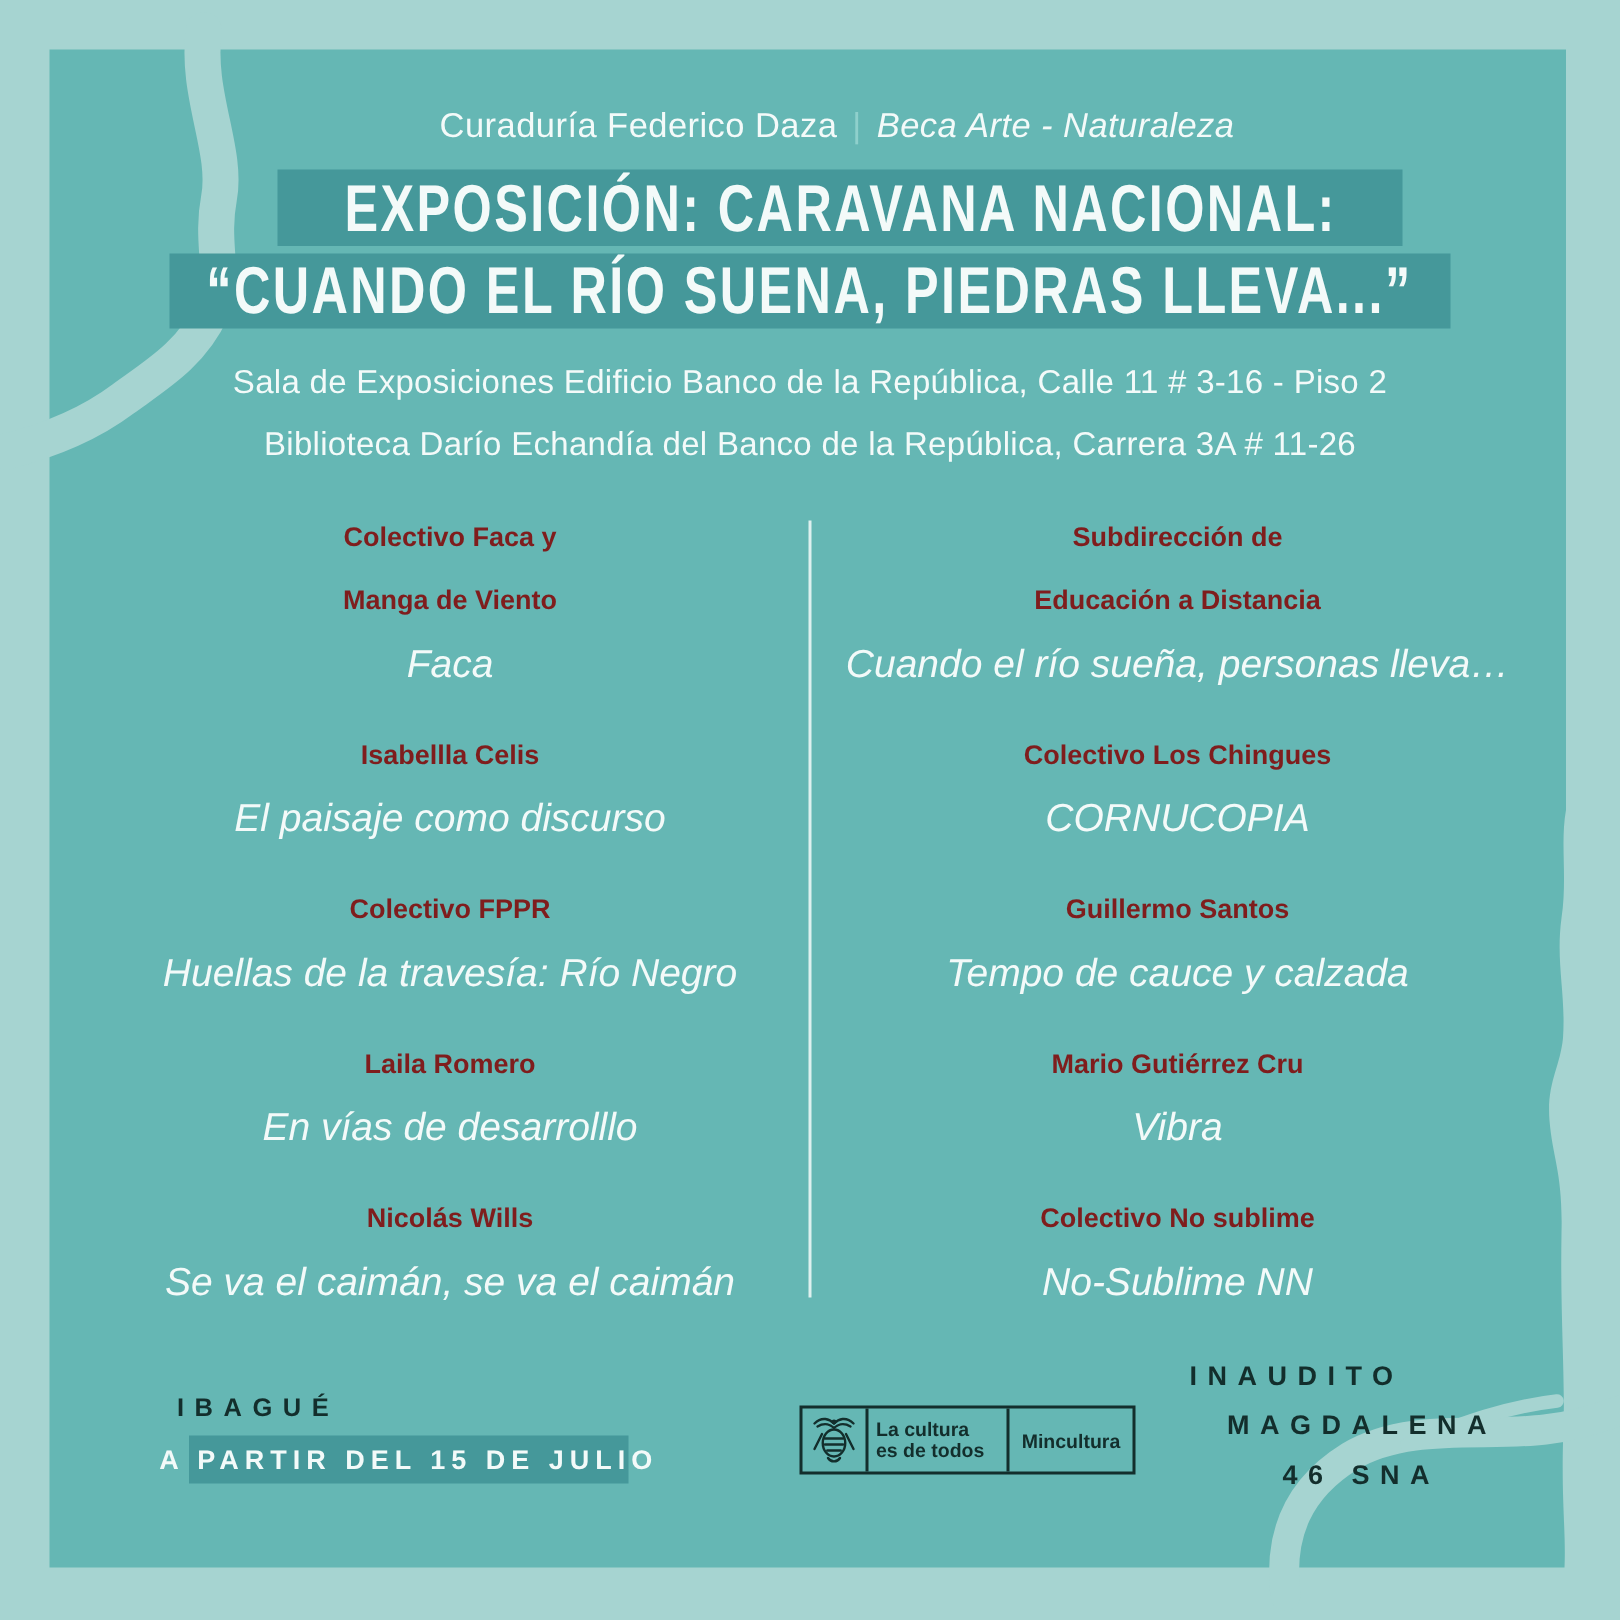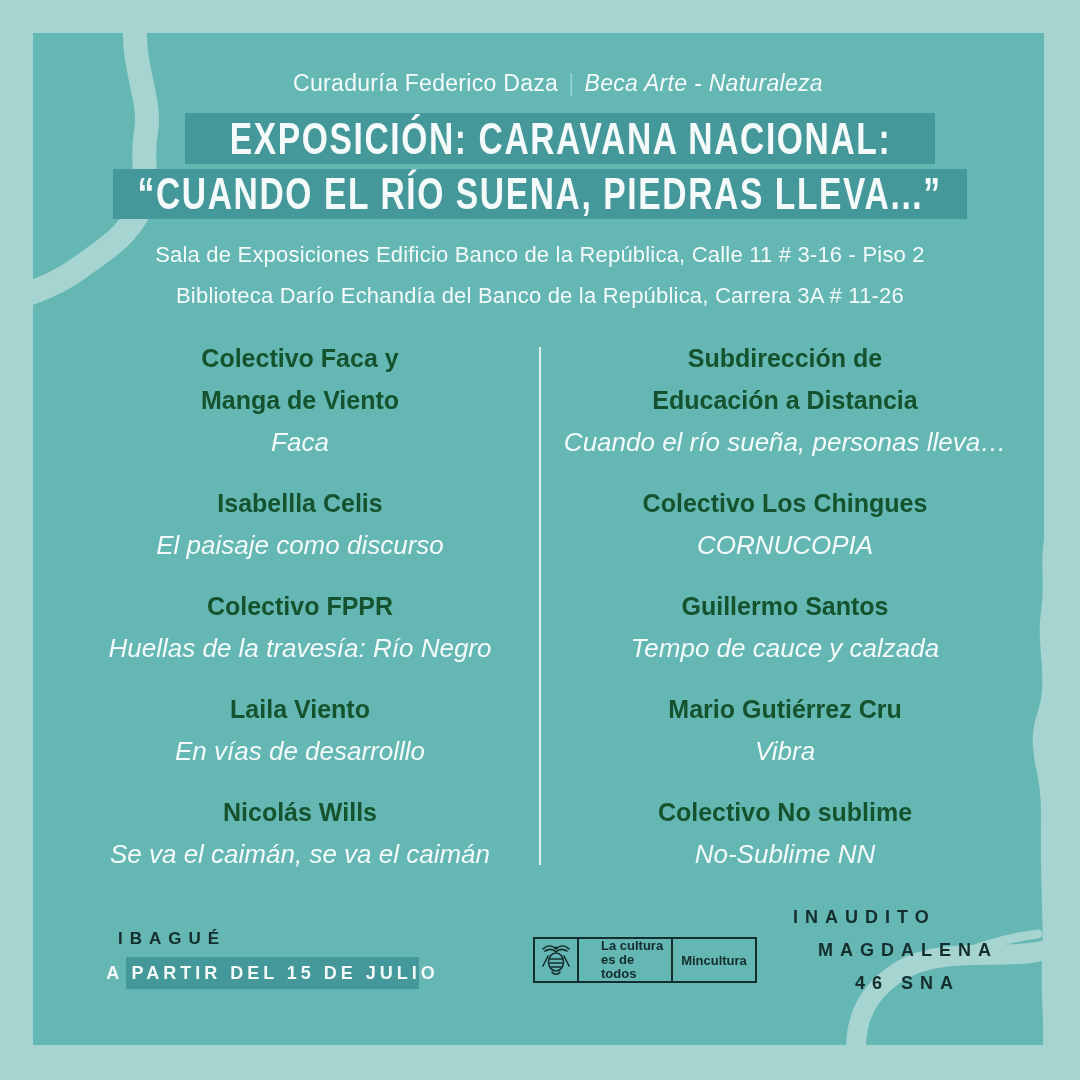--- a/index.html
+++ b/index.html
@@ -29,37 +29,37 @@
 
   
   .venue{position:absolute;left:0;top:234px;width:1080px;text-align:center;color:#f3faf9;}
   .venue div{font-size:22px;line-height:41px;letter-spacing:.2px;}
 
   
   .col{position:absolute;top:337px;width:480px;text-align:center;}
   .col-left{left:60px;}
   .col-right{left:545px;}
   .group{margin-bottom:19px;}
-  .artist-name{font-weight:bold;color:#14532d;font-size:25px;line-height:42px;white-space:pre-line;}
+  .artist-name{font-weight:bold;color:#7f1d1d;font-size:18px;line-height:42px;white-space:pre-line;}
   .artist-work{font-style:italic;color:#f3faf9;font-size:26px;line-height:42px;}
   .divider{position:absolute;left:539px;top:347px;width:2px;height:518px;background:rgba(243,250,249,.85);}
 
   
   .city{position:absolute;left:118px;top:929px;width:300px;text-align:left;
     color:#132e2c;font-weight:bold;font-size:17px;letter-spacing:7px;}
   .date-banner{position:absolute;left:126px;top:957px;width:293px;height:32px;background:#45989a;
     display:flex;align-items:center;justify-content:center;}
   .date-banner span{color:#f3faf9;font-weight:bold;font-size:18px;letter-spacing:4px;white-space:nowrap;}
 
   .gov-logo{position:absolute;left:533px;top:937px;width:224px;height:46px;
     border:2px solid #132e2c;display:flex;align-items:stretch;box-sizing:border-box;}
   .gov-cell{display:flex;align-items:center;justify-content:center;}
   .gov-coat{width:42px;border-right:2px solid #132e2c;}
   .gov-slogan{flex:1;border-right:2px solid #132e2c;flex-direction:column;line-height:14px;
-    font-weight:bold;color:#132e2c;font-size:13px;text-align:left;align-items:flex-start;padding-left:22px;}
+    font-weight:bold;color:#132e2c;font-size:13px;text-align:left;align-items:flex-start;padding-left:5px;}
   .gov-min{width:82px;font-weight:bold;color:#132e2c;font-size:13px;}
 
   .event{position:absolute;left:793px;top:901px;color:#132e2c;font-weight:bold;font-size:18px;}
   .event div{letter-spacing:7px;line-height:33px;white-space:nowrap;}
   .event .l2{margin-left:25px;}
   .event .l3{margin-left:62px;}
 </style>
 </head>
 <body>
 
@@ -111,21 +111,21 @@
       </div>
       <div class="group">
         <div class="artist-name">Isabellla Celis</div>
         <div class="artist-work">El paisaje como discurso</div>
       </div>
       <div class="group">
         <div class="artist-name">Colectivo FPPR</div>
         <div class="artist-work">Huellas de la travesía: Río Negro</div>
       </div>
       <div class="group">
-        <div class="artist-name">Laila Viento</div>
+        <div class="artist-name">Laila Romero</div>
         <div class="artist-work">En vías de desarrolllo</div>
       </div>
       <div class="group">
         <div class="artist-name">Nicolás Wills</div>
         <div class="artist-work">Se va el caimán, se va el caimán</div>
       </div>
     </div>
 
     <div class="divider"></div>
 

